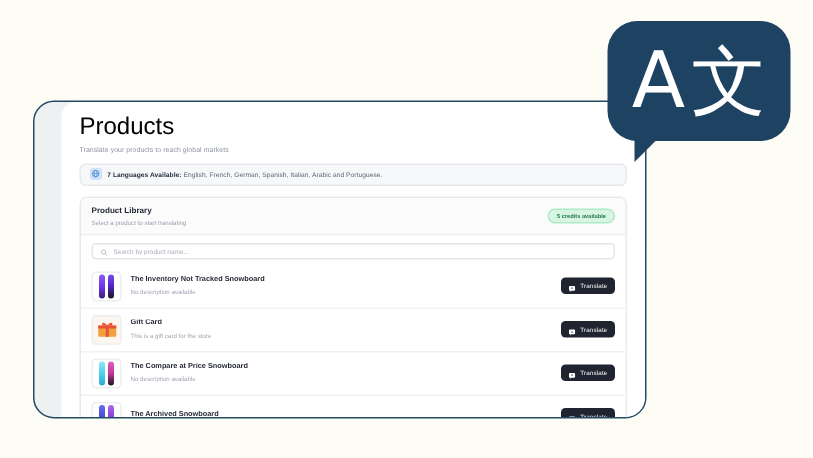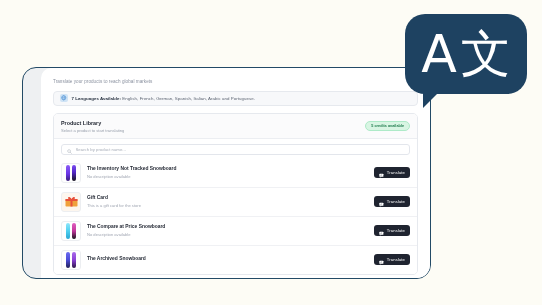--- a/index.html
+++ b/index.html
@@ -255,20 +255,21 @@
   .glyph-a { font-weight: normal; font-size: 52px; }
   .glyph-cjk { font-weight: normal; font-size: 50px; }
 </style>
 </head>
 <body>
 
 <div class="window-card">
   <div class="window-inner">
     <div class="page-pad">
 
+      <div>Products</div>
       <div class="page-subtitle">Translate your products to reach global markets</div>
 
       <div class="lang-banner">
         <span class="globe-badge">
           <svg width="5.5" height="5.5" viewBox="0 0 16 16">
             <circle cx="8" cy="8" r="6.2" fill="none" stroke="#2f7fd0" stroke-width="1.4"></circle>
             <ellipse cx="8" cy="8" rx="2.8" ry="6.2" fill="none" stroke="#2f7fd0" stroke-width="1.1"></ellipse>
             <line x1="1.8" y1="8" x2="14.2" y2="8" stroke="#2f7fd0" stroke-width="1.1"></line>
           </svg>
         </span>

